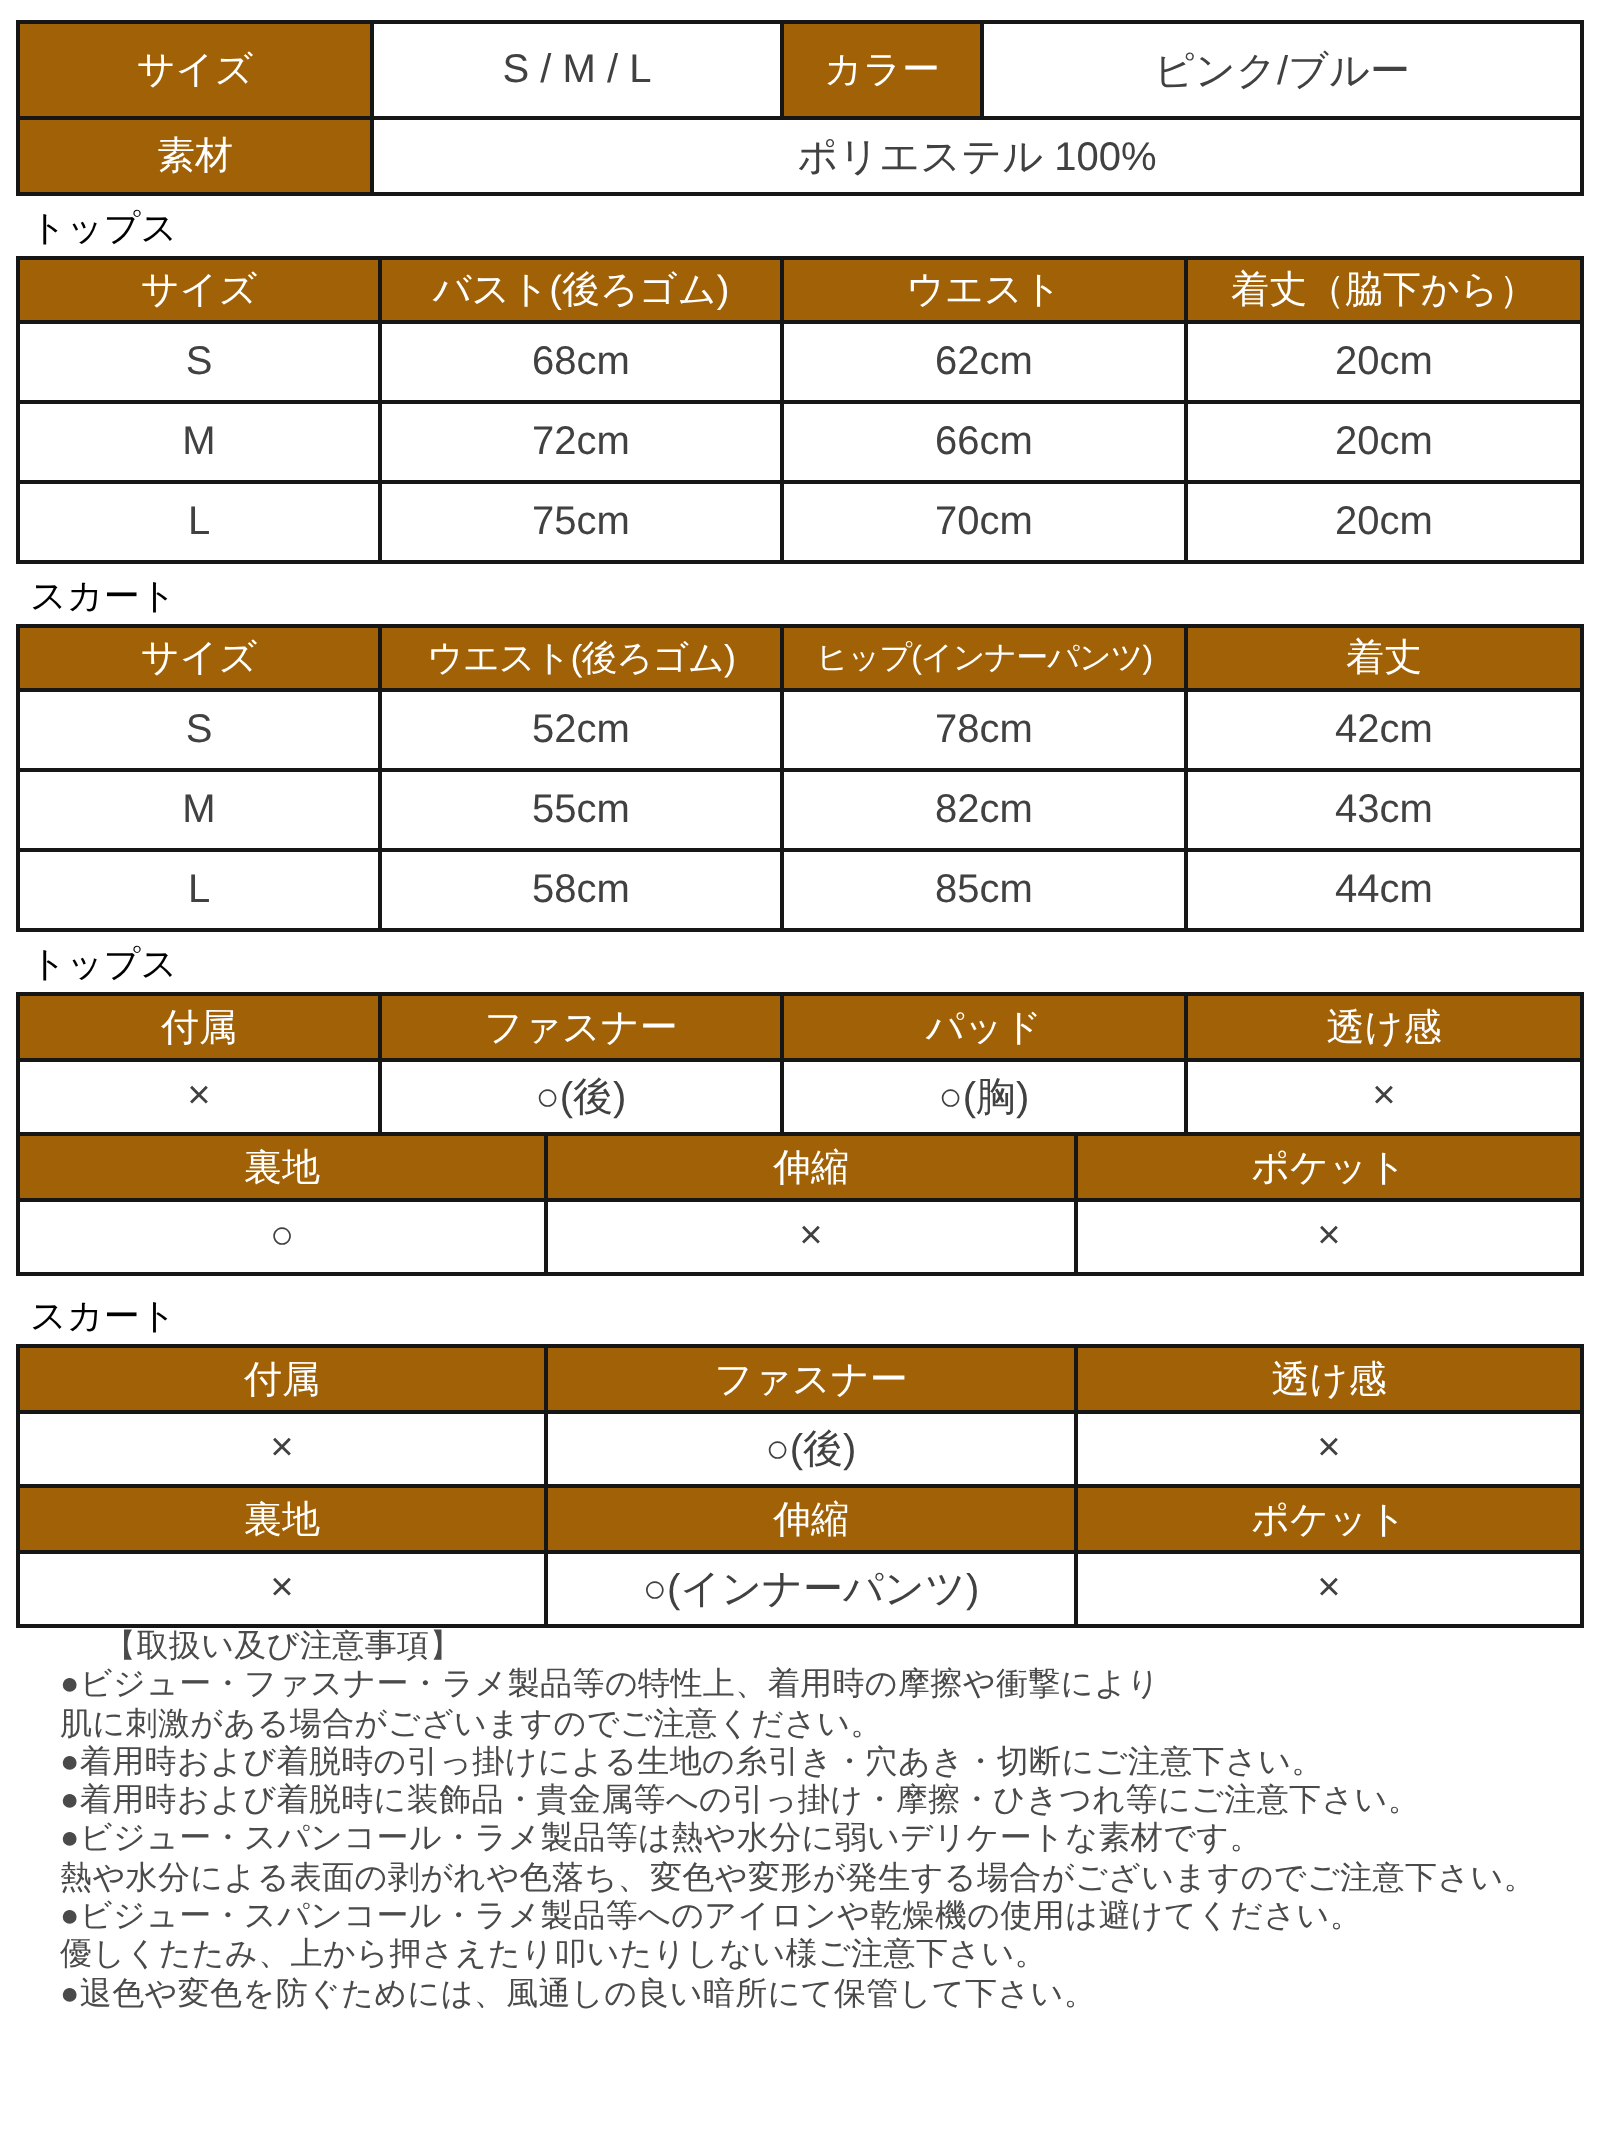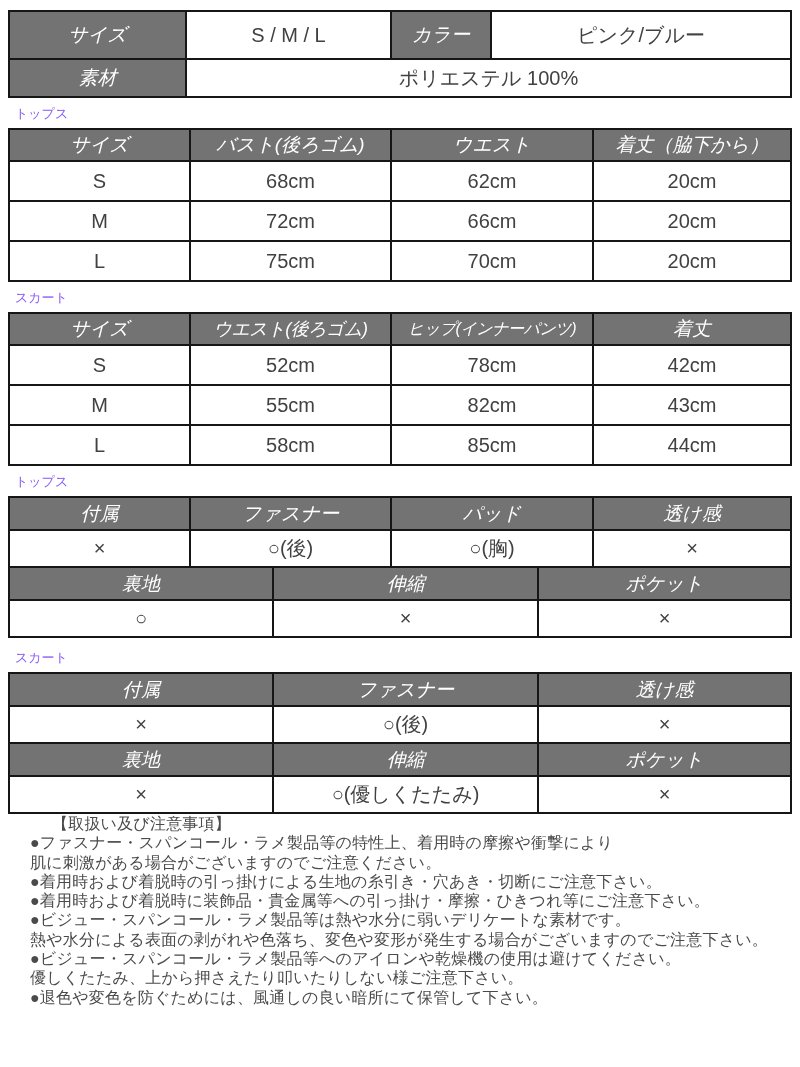--- a/index.html
+++ b/index.html
@@ -19,47 +19,46 @@
   }
   td {
     border: 2px solid #161616;
     text-align: center;
     vertical-align: middle;
     white-space: nowrap;
     overflow: hidden;
     padding: 0;
   }
   .hd {
-    background: #737373;
+    background: #a16207;
     color: #ffffff;
     font-size: 19px;
     font-weight: 400;
-    font-style: italic;
   }
   .val {
     color: #414141;
     font-size: 20px;
     font-weight: 400;
   }
   .t1 td { height: 48px; }
   .t1 tr:last-child td { height: 38px; }
 
   .t-size tr.hrow td { height: 32px; }
   .t-size tr.drow td { height: 40px; }
 
   .t-det tr.hrow td { height: 33px; }
   .t-det tr.drow td { height: 37px; }
   .t-det2 { margin-top: -2px; }
 
   .fit   { font-size: 16px; letter-spacing: -0.5px; margin-top: 28px; }
   .fit-sm{ font-size: 18px; letter-spacing: -0.5px; margin-top: 18px; }
 
   .section-label {
-    font-size: 13px;
-    color: #8b5cf6;
+    font-size: 18px;
+    color: #000000;
     margin: 5px 0 3px 7px;
     line-height: 22px;
   }
   .gap-lg { margin-top: 9px; }
 
   .notes {
     padding-left: 22px;
     font-size: 16px;
     line-height: 19.3px;
     color: #4a4a4a;
@@ -235,29 +234,29 @@
         <col style="width:253px">
       </colgroup>
     <tbody>
         <tr class="hrow">
       <td class="hd">裏地</td>
       <td class="hd">伸縮</td>
       <td class="hd">ポケット</td>
     </tr>
     <tr class="drow">
       <td class="val">×</td>
-      <td class="val">○(優しくたたみ)</td>
+      <td class="val">○(インナーパンツ)</td>
       <td class="val">×</td>
     </tr>
   </tbody>
     </table>
 
   <div class="notes">
     <div class="note-title">【取扱い及び注意事項】</div>
-    <div class="note-line">●ファスナー・スパンコール・ラメ製品等の特性上、着用時の摩擦や衝撃により</div>
+    <div class="note-line">●ビジュー・ファスナー・ラメ製品等の特性上、着用時の摩擦や衝撃により</div>
     <div class="note-line">肌に刺激がある場合がございますのでご注意ください。</div>
     <div class="note-line">●着用時および着脱時の引っ掛けによる生地の糸引き・穴あき・切断にご注意下さい。</div>
     <div class="note-line">●着用時および着脱時に装飾品・貴金属等への引っ掛け・摩擦・ひきつれ等にご注意下さい。</div>
     <div class="note-line">●ビジュー・スパンコール・ラメ製品等は熱や水分に弱いデリケートな素材です。</div>
     <div class="note-line">熱や水分による表面の剥がれや色落ち、変色や変形が発生する場合がございますのでご注意下さい。</div>
     <div class="note-line">●ビジュー・スパンコール・ラメ製品等へのアイロンや乾燥機の使用は避けてください。</div>
     <div class="note-line">優しくたたみ、上から押さえたり叩いたりしない様ご注意下さい。</div>
     <div class="note-line">●退色や変色を防ぐためには、風通しの良い暗所にて保管して下さい。</div>
   </div>
 

